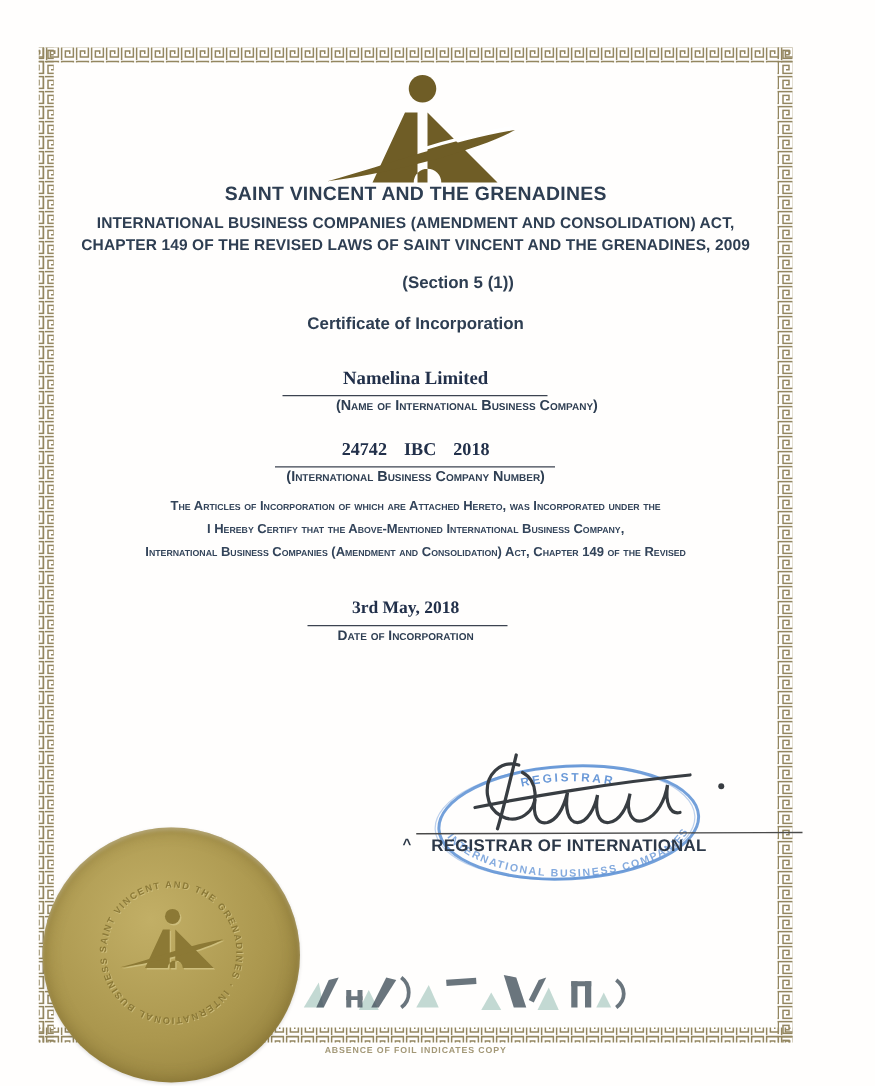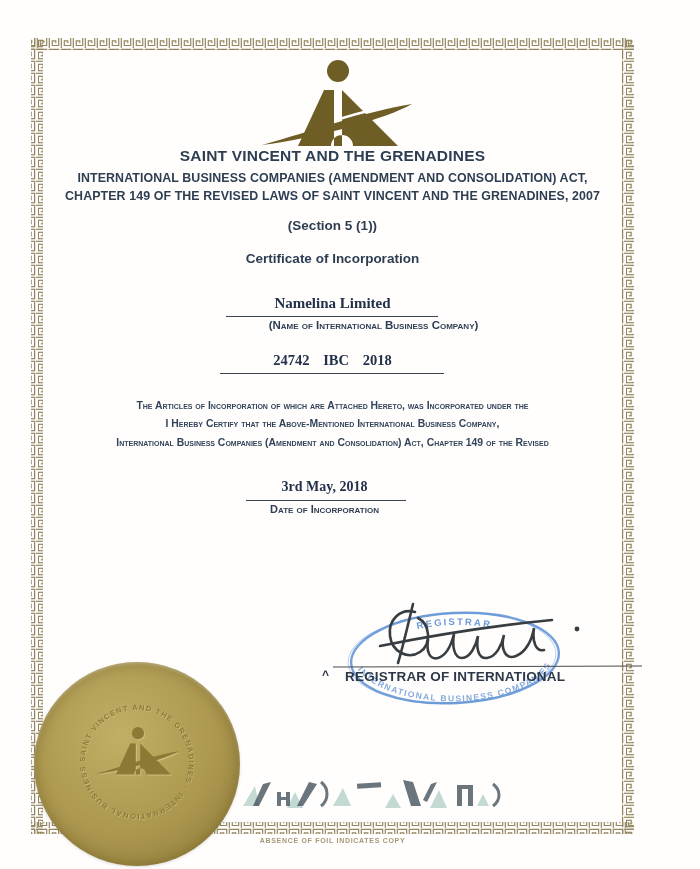--- a/index.html
+++ b/index.html
@@ -5,21 +5,21 @@
   html,body{margin:0;padding:0;background:#ffffff;}
   .page{
     position:relative;width:700px;height:869px;margin:0 auto;
     background:#fffefd;overflow:hidden;
     font-family:"Liberation Sans",sans-serif;color:#2e3e52;padding-left:39px;
   }
   .abs{position:absolute;}
   .centerband{position:absolute;left:31px;width:603px;text-align:center;}
   .t-country{top:147px;font-size:15.5px;font-weight:bold;letter-spacing:.2px;}
   .t-act{top:169px;font-size:12.4px;font-weight:bold;line-height:18px;letter-spacing:.1px;}
-  .t-section{top:218px;font-size:13.5px;font-weight:bold;}
+  .t-section{top:218px;font-size:13.5px;font-weight:bold;margin-left:34px;}
   .t-doctitle{top:251px;font-size:13.5px;font-weight:bold;}
   .serifval{font-family:"Liberation Serif",serif;font-weight:bold;color:#22304a;}
   .t-name{top:295px;font-size:15px;}
   .t-number{top:352px;font-size:14.5px;word-spacing:10px;}
   .t-date{top:479px;font-size:14px;}
   .u-line{position:absolute;height:1px;background:#3c4350;}
   .u-name{top:316px;left:226px;width:212px;}
   .u-number{top:373px;left:220px;width:224px;}
   .u-date{top:500px;left:246px;width:160px;}
   .smallcaps{font-variant:small-caps;font-weight:bold;}
@@ -73,31 +73,32 @@
   <svg class="abs logo-svg" width="160" height="95" viewBox="0 0 160 95" aria-hidden="true">
     <path d="M 66,32 L 76,32 L 76,88 L 40,88 Z M 84,32 L 140,88 L 84,88 Z M 73,88 A 11,11 0 0 1 95,88 Z" fill="#6f5d26" fill-rule="evenodd"></path>
     <path d="M 78,62 C 110,52 135,47 152,44" stroke="#ffffff" stroke-width="2.6" fill="none"></path>
     <path d="M 4,87 C 55,73 108,53 154,46 C 140,54 118,61 96,68 C 62,77 30,84 4,87 Z" fill="#6f5d26"></path>
     <circle cx="80" cy="13" r="11" fill="#6f5d26"></circle>
   </svg>
 
   <div class="centerband t-country">SAINT VINCENT AND THE GRENADINES</div>
   <div class="centerband t-act">
     <div>INTERNATIONAL BUSINESS COMPANIES (AMENDMENT AND CONSOLIDATION) ACT,</div>
-    <div>CHAPTER 149 OF THE REVISED LAWS OF SAINT VINCENT AND THE GRENADINES, 2007</div>
+    <div>CHAPTER 149 OF THE REVISED LAWS OF SAINT VINCENT AND THE GRENADINES, 2009</div>
   </div>
   <div class="centerband t-section">(Section 5 (1))</div>
   <div class="centerband t-name serifval">Namelina Limited</div>
 
   <div class="centerband t-doctitle">Certificate of Incorporation</div>
   <div class="u-line u-name"></div>
   <div class="centerband t-namelabel smallcaps">(Name of International Business Company)</div>
 
   <div class="centerband t-number serifval">24742 IBC 2018</div>
   <div class="u-line u-number"></div>
+  <div class="centerband t-numberlabel smallcaps">(International Business Company Number)</div>
 
   <div class="centerband t-cert smallcaps">
     <div class="cert-line">The Articles of Incorporation of which are Attached Hereto, was Incorporated under the</div>
     <div class="cert-line">I Hereby Certify that the Above-Mentioned International Business Company,</div>
     <div class="cert-line">International Business Companies (Amendment and Consolidation) Act, Chapter 149 of the Revised</div>
   </div>
 
   <div class="centerband t-date serifval" style="left:23px;">3rd May, 2018</div>
   <div class="u-line u-date"></div>
   <div class="centerband t-datelabel smallcaps" style="left:23px;">Date of Incorporation</div>

